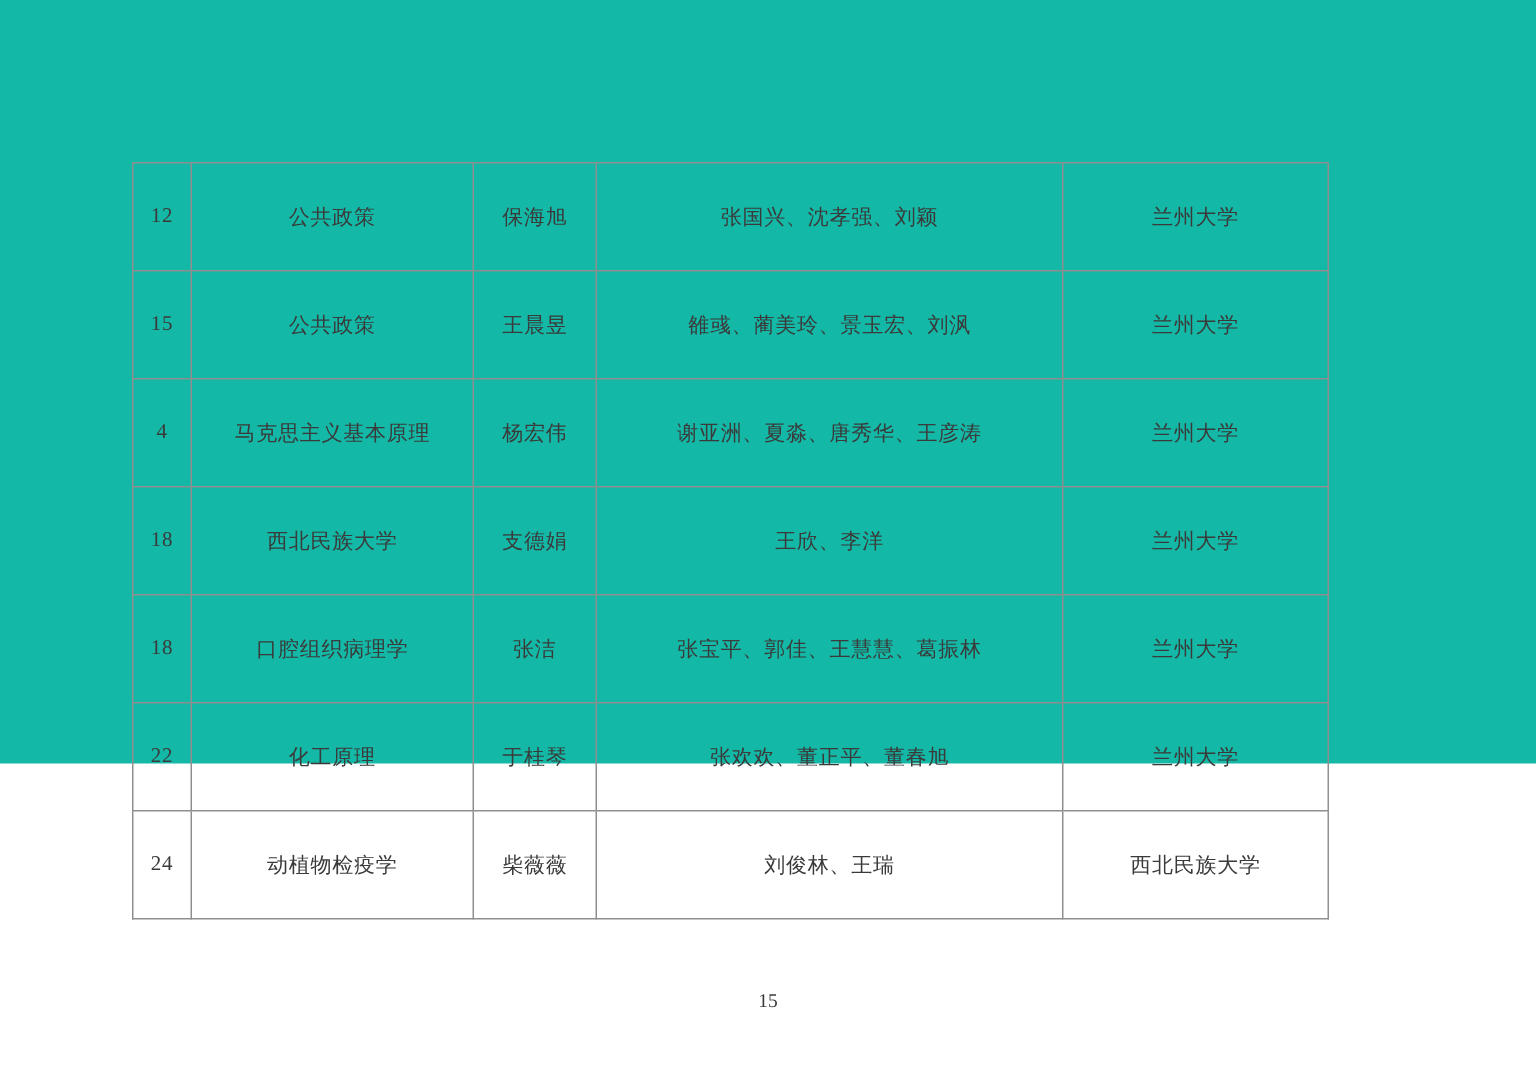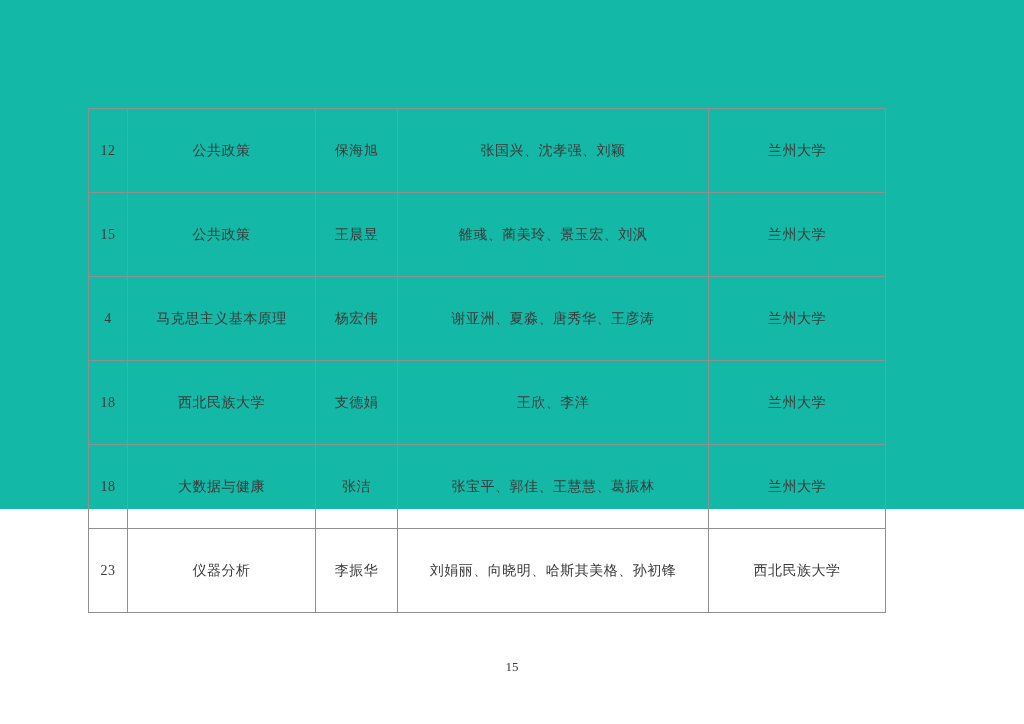--- a/index.html
+++ b/index.html
@@ -92,31 +92,38 @@
     <td class="col-no">18</td>
     <td class="col-course">西北民族大学</td>
     <td class="col-instructor">支德娟</td>
     <td class="col-team">王欣、李洋</td>
     <td class="col-university">兰州大学</td>
   </tr>
 
 
   <tr>
     <td class="col-no">18</td>
-    <td class="col-course">大数据与健康</td>
+    <td class="col-course">口腔组织病理学</td>
     <td class="col-instructor">张洁</td>
     <td class="col-team">张宝平、郭佳、王慧慧、葛振林</td>
     <td class="col-university">兰州大学</td>
   </tr>
 
+  <tr>
+    <td class="col-no">22</td>
+    <td class="col-course">化工原理</td>
+    <td class="col-instructor">于桂琴</td>
+    <td class="col-team">张欢欢、董正平、董春旭</td>
+    <td class="col-university">兰州大学</td>
+  </tr>
+
 
   <tr>
-    <td class="col-no">23</td>
-    <td class="col-course">仪器分析</td>
-    <td class="col-instructor">李振华</td>
-    <td class="col-team">刘娟丽、向晓明、哈斯其美格、孙初锋</td>
+    <td class="col-no">24</td>
+    <td class="col-course">动植物检疫学</td>
+    <td class="col-instructor">柴薇薇</td>
+    <td class="col-team">刘俊林、王瑞</td>
     <td class="col-university">西北民族大学</td>
   </tr>
-
 </tbody>
   </table>
   <div class="page-number">15</div>
 </div>
 
 </body></html>

